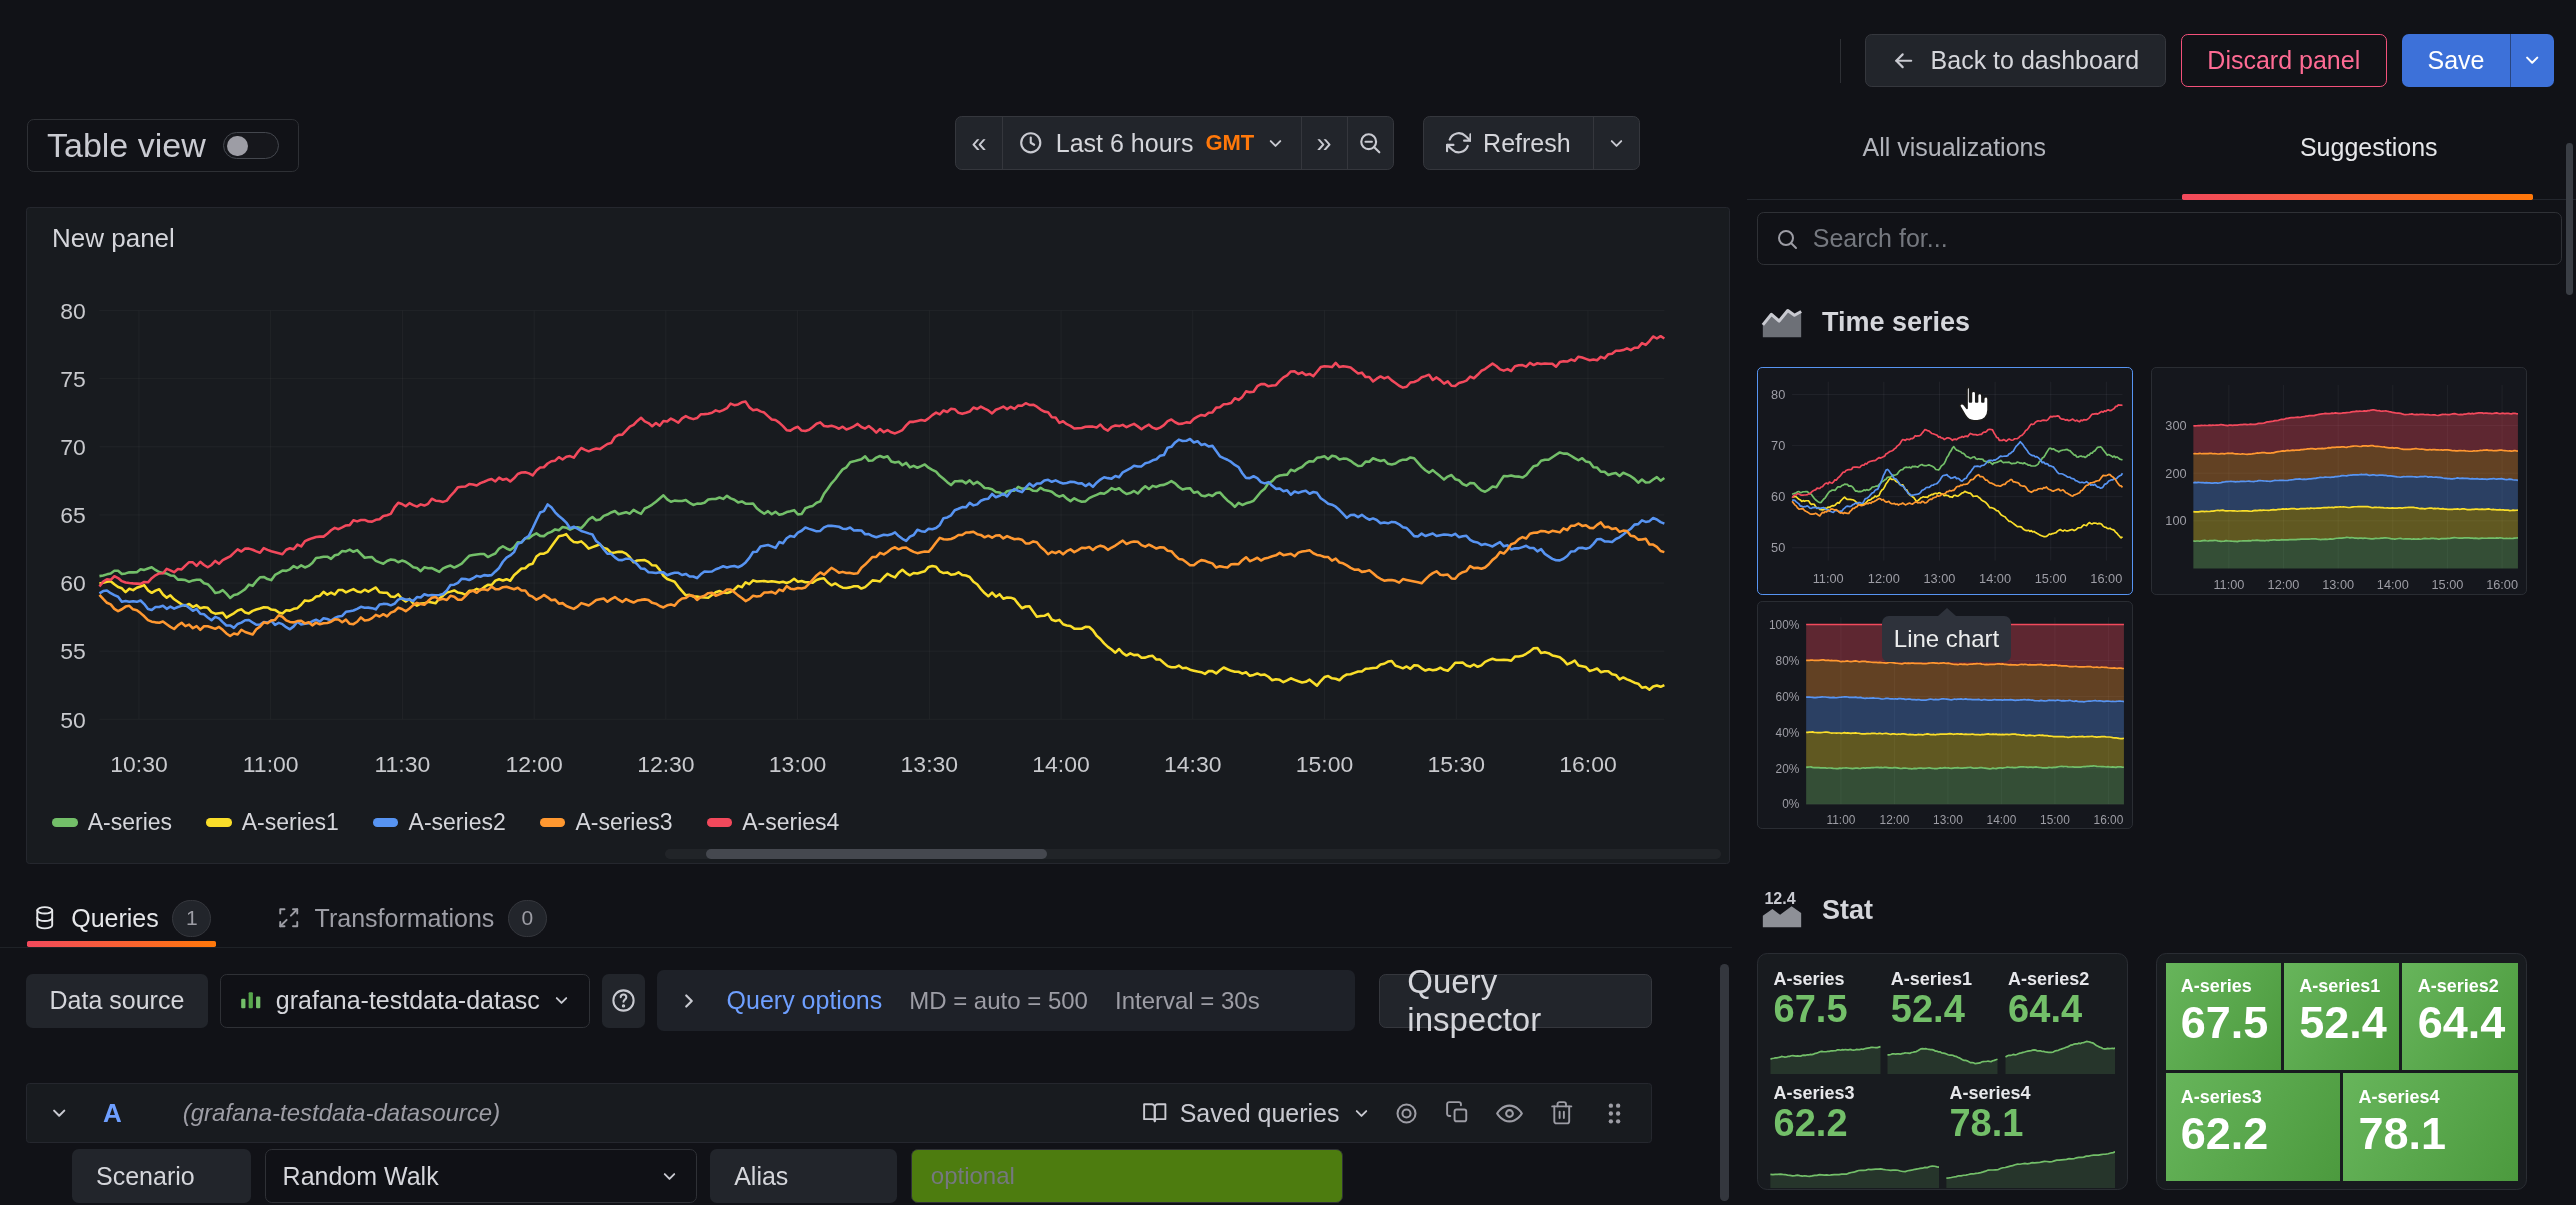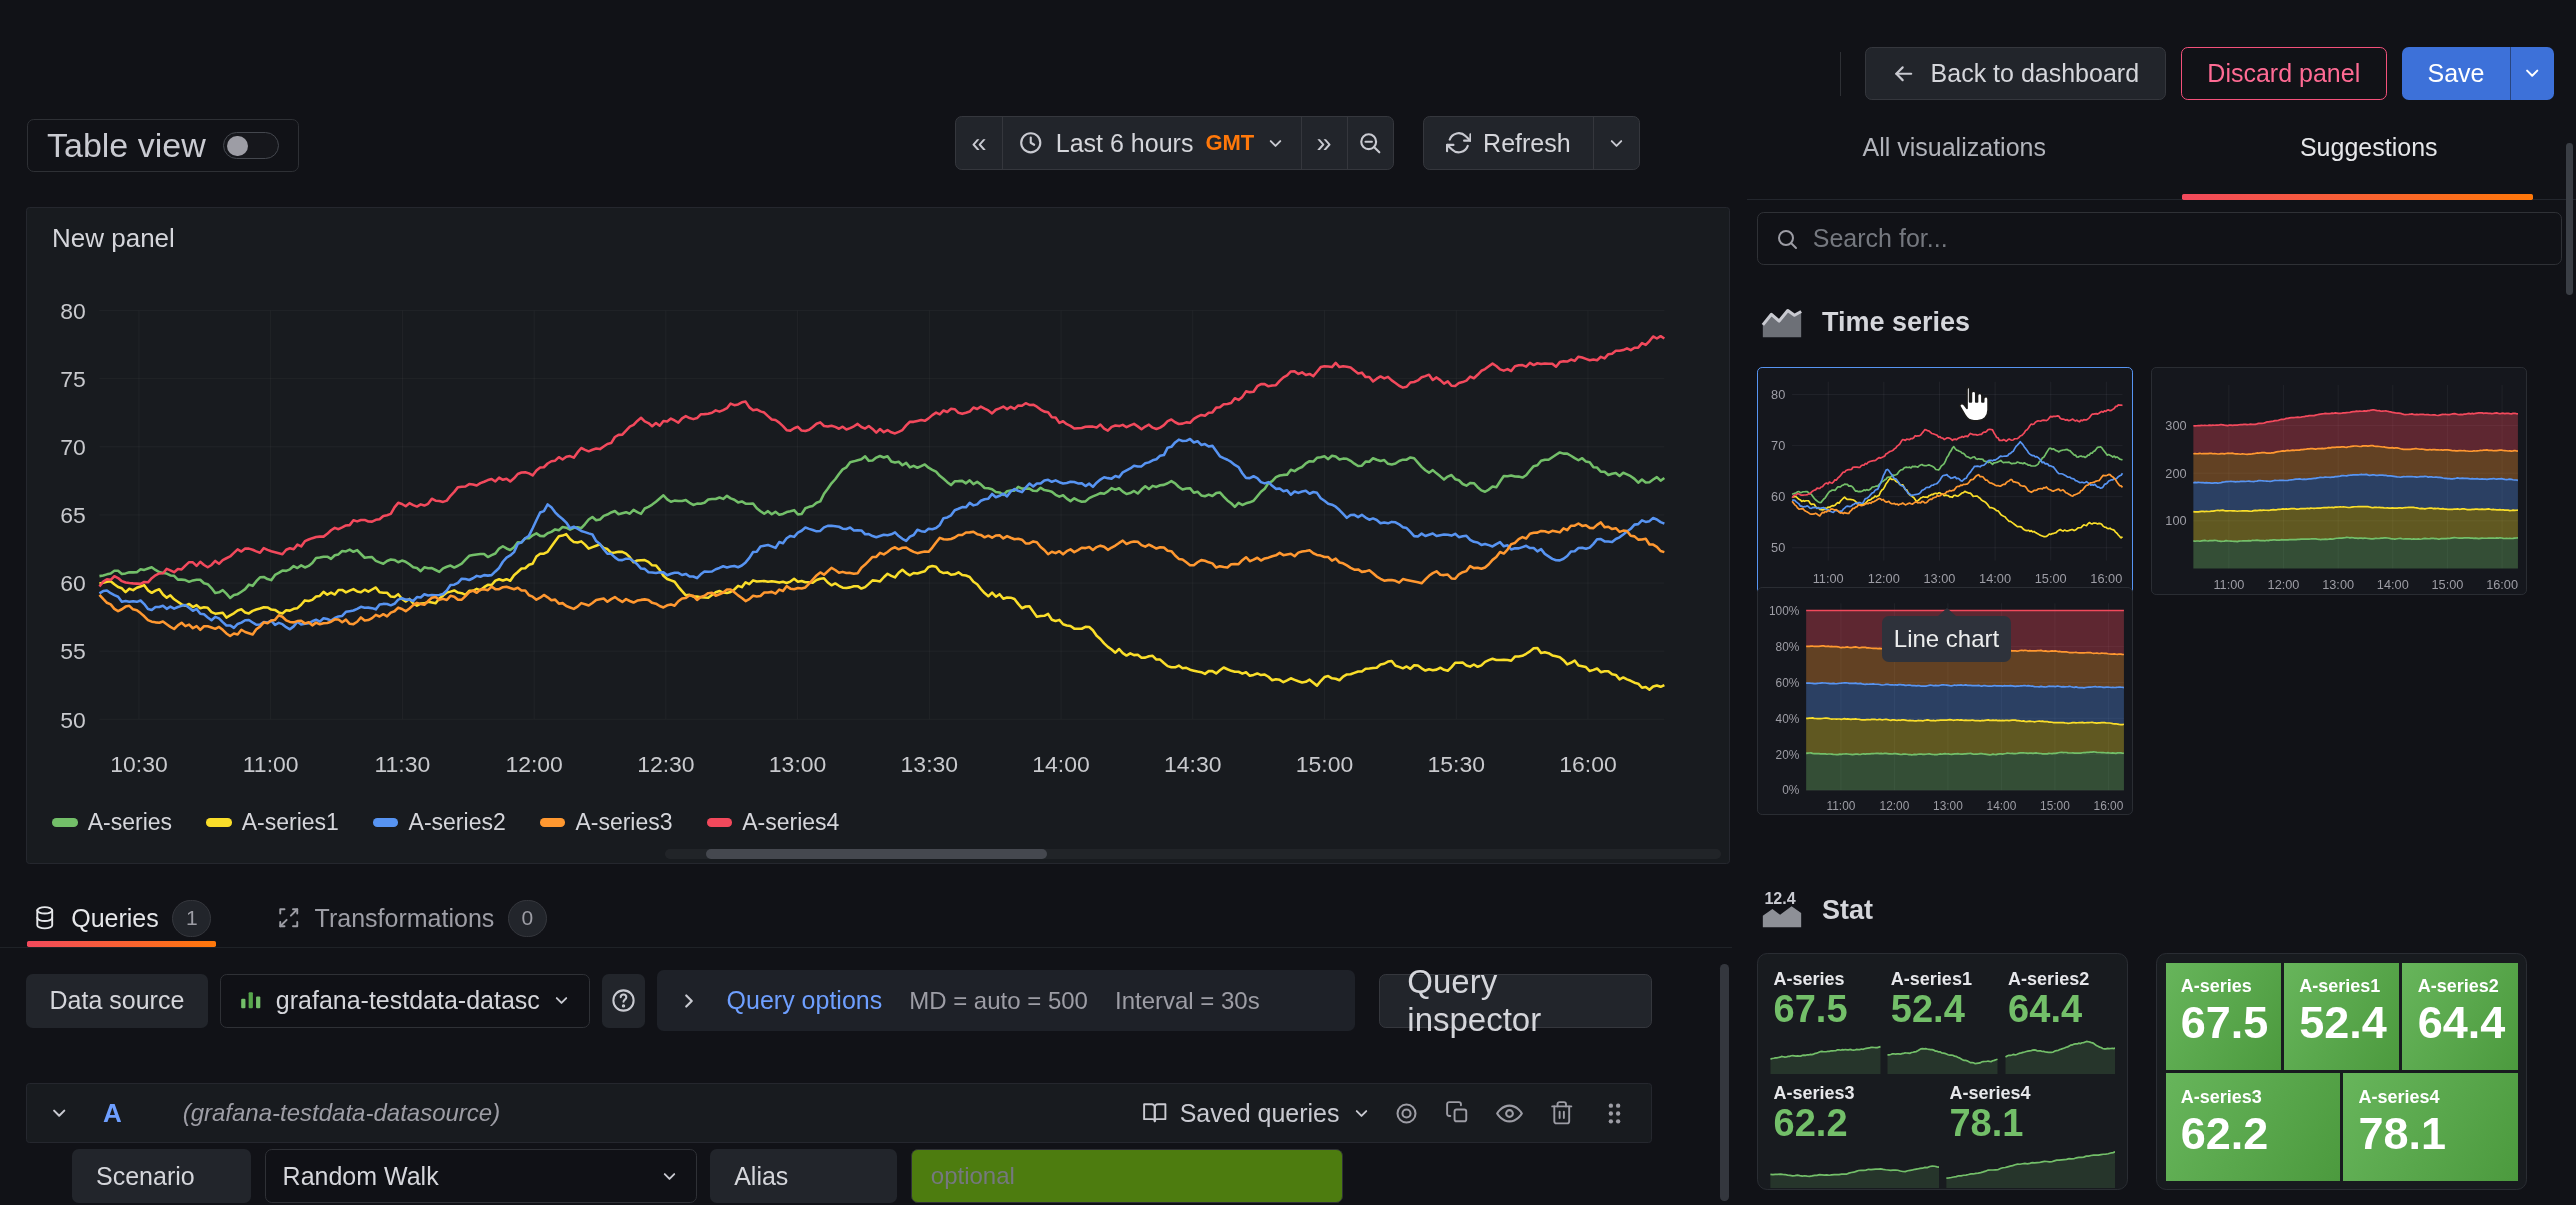--- a/index.html
+++ b/index.html
@@ -5,21 +5,21 @@
   * { box-sizing: border-box; margin: 0; padding: 0; }
   html,body { width:2576px; height:1205px; overflow:hidden; }
   body {
     background:#111217;
     font-family:"Liberation Sans","DejaVu Sans",sans-serif;
     color:#d5d6db;
     position:relative;
   }
 
   
-  .topbar-right { position:absolute; top:34px; right:22px; display:flex; align-items:center; gap:15.3px;margin-top:13px; }
+  .topbar-right { position:absolute; top:34px; right:22px; display:flex; align-items:center; gap:15.3px; }
   .tb-divider { width:1.7px; height:44px; background:#2e3035; margin-right:8.5px; }
   .btn { height:53px; border-radius:6.8px; display:inline-flex; align-items:center; gap:13.6px;
          padding:0 25.5px; font-size:25px; cursor:pointer; white-space:nowrap; }
   .btn-secondary { background:#22252b; border:0.9px solid #35373d; color:#d5d6db; }
   .btn-destructive { background:transparent; border:0.9px solid #f4517b; color:#ff6b94; font-weight:500; }
   .save-split { display:flex; height:53px; }
   .btn-primary { background:#3d71d9; color:#ffffff; border:none; border-radius:6.8px 0 0 6.8px; font-weight:500; }
   .btn-primary-caret { background:#3d71d9; width:44px; border-radius:0 6.8px 6.8px 0; border-left:0.9px solid rgba(17,18,23,.45);
                        display:flex; align-items:center; justify-content:center; cursor:pointer; }
 
@@ -544,21 +544,21 @@
           <path d="M48.0 100.9L49.9 100.6L51.8 100.9L53.8 100.7L55.7 100.4L57.6 100.9L59.5 100.8L61.4 100.7L63.4 100.8L65.3 100.7L67.2 100.4L69.1 100.5L71.0 100.9L73.0 100.7L74.9 100.9L76.8 101.2L78.7 101.0L80.6 100.7L82.6 100.7L84.5 101.0L86.4 100.6L88.3 100.3L90.2 100.5L92.2 100.5L94.1 100.3L96.0 100.8L97.9 101.0L99.8 101.1L101.7 101.2L103.7 101.5L105.6 100.9L107.5 101.2L109.4 101.5L111.3 101.6L113.3 101.3L115.2 101.4L117.1 101.1L119.0 100.7L120.9 100.4L122.9 100.0L124.8 100.1L126.7 100.0L128.6 99.6L130.5 99.5L132.5 99.7L134.4 100.2L136.3 100.2L138.2 100.3L140.1 99.9L142.1 99.9L144.0 99.3L145.9 98.7L147.8 98.4L149.7 98.3L151.7 97.8L153.6 97.5L155.5 97.8L157.4 97.3L159.3 97.0L161.3 97.4L163.2 97.0L165.1 96.7L167.0 96.9L168.9 96.5L170.9 96.7L172.8 96.7L174.7 96.1L176.6 96.1L178.5 95.7L180.5 95.6L182.4 95.2L184.3 95.2L186.2 95.0L188.1 95.0L190.1 95.2L192.0 95.4L193.9 95.0L195.8 95.0L197.7 94.8L199.6 94.7L201.6 94.8L203.5 94.5L205.4 94.2L207.3 93.8L209.2 94.0L211.2 93.5L213.1 93.5L215.0 93.4L216.9 93.0L218.8 93.1L220.8 93.2L222.7 92.8L224.6 92.9L226.5 93.2L228.4 93.4L230.4 92.7L232.3 92.6L234.2 92.3L236.1 92.0L238.0 91.8L240.0 91.8L241.9 92.1L243.8 92.4L245.7 92.2L247.6 91.6L249.6 91.7L251.5 91.7L253.4 92.0L255.3 91.6L257.2 91.3L259.2 91.4L261.1 92.1L263.0 92.3L264.9 92.3L266.8 92.4L268.8 92.7L270.7 93.0L272.6 92.9L274.5 93.5L276.4 93.7L278.4 94.0L280.3 94.0L282.2 93.8L284.1 94.3L286.0 94.0L287.9 94.0L289.9 94.5L291.8 95.0L293.7 95.4L295.6 95.8L297.5 95.7L299.5 95.6L301.4 95.7L303.3 95.8L305.2 95.4L307.1 95.3L309.1 95.0L311.0 95.0L312.9 95.3L314.8 95.6L316.7 95.5L318.7 95.6L320.6 96.0L322.5 96.4L324.4 96.3L326.3 95.9L328.3 96.4L330.2 96.1L332.1 96.0L334.0 96.4L335.9 96.3L337.9 96.5L339.8 96.4L341.7 96.6L343.6 96.4L345.5 96.3L347.5 96.3L349.4 96.6L351.3 97.0L353.2 97.4L355.1 97.2L357.1 97.5L359.0 97.5L360.9 97.3L362.8 97.2L364.7 97.4L366.7 97.2L368.6 97.5L370.5 97.7L372.4 98.0L374.3 98.0L376.3 98.0L378.2 97.4L380.1 97.7L382.0 97.5L383.9 97.4L385.8 97.0L387.8 97.1L389.7 96.6L391.6 96.6L393.5 96.3L395.4 96.9L397.4 96.9L399.3 97.0L401.2 97.4L403.1 97.2L405.0 97.3L407.0 97.0L408.9 96.7L410.8 96.7L412.7 97.1L414.6 97.2L416.6 97.4L418.5 97.7L420.4 97.5L422.3 97.8L424.2 97.6L426.2 97.1L428.1 97.5L430.0 97.8L430.0 132.2L428.1 131.8L426.2 131.8L424.2 131.5L422.3 131.1L420.4 130.8L418.5 131.1L416.6 131.3L414.6 131.1L412.7 130.7L410.8 130.3L408.9 130.6L407.0 130.5L405.0 130.7L403.1 130.5L401.2 130.1L399.3 130.4L397.4 130.4L395.4 130.7L393.5 131.0L391.6 130.7L389.7 130.8L387.8 130.5L385.8 130.7L383.9 130.7L382.0 130.2L380.1 130.5L378.2 130.4L376.3 130.3L374.3 130.6L372.4 130.2L370.5 130.0L368.6 130.0L366.7 129.8L364.7 129.7L362.8 130.0L360.9 129.8L359.0 129.3L357.1 129.8L355.1 130.1L353.2 130.5L351.3 130.5L349.4 130.3L347.5 130.3L345.5 130.0L343.6 129.8L341.7 129.5L339.8 129.1L337.9 128.7L335.9 128.7L334.0 128.3L332.1 128.5L330.2 128.6L328.3 128.2L326.3 128.1L324.4 128.4L322.5 127.7L320.6 127.6L318.7 127.9L316.7 127.9L314.8 127.9L312.9 128.3L311.0 128.5L309.1 128.1L307.1 128.0L305.2 127.9L303.3 127.9L301.4 127.9L299.5 127.7L297.5 128.0L295.6 127.9L293.7 128.1L291.8 128.6L289.9 128.3L287.9 128.2L286.0 127.8L284.1 127.5L282.2 127.2L280.3 126.9L278.4 126.8L276.4 126.9L274.5 126.3L272.6 126.4L270.7 126.1L268.8 126.1L266.8 126.1L264.9 126.3L263.0 126.4L261.1 125.9L259.2 125.9L257.2 126.1L255.3 126.3L253.4 125.8L251.5 125.2L249.6 125.4L247.6 125.6L245.7 125.2L243.8 125.6L241.9 125.9L240.0 125.9L238.0 125.8L236.1 125.8L234.2 126.1L232.3 126.2L230.4 126.4L228.4 126.9L226.5 126.8L224.6 126.5L222.7 126.7L220.8 127.2L218.8 127.5L216.9 127.9L215.0 127.9L213.1 128.4L211.2 128.5L209.2 128.8L207.3 128.6L205.4 128.6L203.5 128.3L201.6 128.8L199.6 128.9L197.7 128.6L195.8 129.0L193.9 129.3L192.0 129.9L190.1 130.0L188.1 130.1L186.2 130.4L184.3 130.5L182.4 130.7L180.5 131.0L178.5 130.9L176.6 131.0L174.7 130.8L172.8 130.5L170.9 130.8L168.9 130.9L167.0 131.1L165.1 131.5L163.2 131.6L161.3 131.8L159.3 132.2L157.4 132.4L155.5 132.4L153.6 132.1L151.7 132.2L149.7 132.3L147.8 132.4L145.9 132.4L144.0 132.3L142.1 132.7L140.1 133.2L138.2 133.4L136.3 133.3L134.4 133.1L132.5 133.0L130.5 132.9L128.6 132.7L126.7 132.5L124.8 132.6L122.9 133.1L120.9 133.3L119.0 133.8L117.1 133.6L115.2 133.5L113.3 133.2L111.3 133.3L109.4 133.6L107.5 133.4L105.6 133.4L103.7 133.5L101.7 133.9L99.8 133.6L97.9 134.1L96.0 133.8L94.1 133.6L92.2 133.5L90.2 133.6L88.3 133.7L86.4 133.8L84.5 134.2L82.6 134.4L80.6 134.9L78.7 135.2L76.8 135.4L74.9 135.2L73.0 135.3L71.0 135.5L69.1 135.5L67.2 135.3L65.3 135.1L63.4 134.9L61.4 135.2L59.5 134.9L57.6 135.0L55.7 134.8L53.8 134.6L51.8 135.0L49.9 134.7L48.0 135.2Z" fill="rgba(255,152,48,0.33)"></path>
           <path d="M48.0 68.0L49.9 68.1L51.8 68.0L53.8 67.9L55.7 67.8L57.6 67.5L59.5 67.7L61.4 67.5L63.4 67.7L65.3 67.5L67.2 67.2L69.1 67.6L71.0 67.3L73.0 67.4L74.9 67.3L76.8 67.2L78.7 67.0L80.6 66.5L82.6 66.9L84.5 67.3L86.4 67.6L88.3 67.9L90.2 67.3L92.2 67.2L94.1 67.5L96.0 67.3L97.9 67.2L99.8 67.2L101.7 66.8L103.7 66.5L105.6 66.6L107.5 66.4L109.4 66.3L111.3 66.7L113.3 66.5L115.2 66.1L117.1 66.4L119.0 66.3L120.9 66.3L122.9 65.8L124.8 65.2L126.7 65.1L128.6 65.2L130.5 65.0L132.5 64.3L134.4 63.5L136.3 63.4L138.2 63.1L140.1 62.8L142.1 62.5L144.0 61.9L145.9 61.9L147.8 61.8L149.7 60.9L151.7 60.5L153.6 60.5L155.5 60.1L157.4 59.3L159.3 59.3L161.3 58.7L163.2 58.4L165.1 58.4L167.0 58.3L168.9 58.0L170.9 57.9L172.8 58.0L174.7 57.9L176.6 57.4L178.5 57.3L180.5 56.6L182.4 56.7L184.3 56.1L186.2 55.9L188.1 56.1L190.1 56.1L192.0 55.5L193.9 55.0L195.8 54.5L197.7 54.2L199.6 54.0L201.6 53.8L203.5 53.5L205.4 53.7L207.3 53.7L209.2 53.6L211.2 53.1L213.1 53.3L215.0 52.9L216.9 53.1L218.8 53.4L220.8 53.4L222.7 53.2L224.6 52.9L226.5 52.9L228.4 52.6L230.4 52.4L232.3 52.2L234.2 51.7L236.1 51.4L238.0 51.4L240.0 50.8L241.9 51.1L243.8 50.7L245.7 50.9L247.6 50.8L249.6 50.5L251.5 50.7L253.4 50.1L255.3 50.1L257.2 49.5L259.2 49.4L261.1 49.4L263.0 49.8L264.9 50.3L266.8 50.2L268.8 50.9L270.7 50.7L272.6 50.6L274.5 50.5L276.4 50.9L278.4 51.4L280.3 51.7L282.2 52.3L284.1 52.6L286.0 52.9L287.9 53.0L289.9 53.1L291.8 53.3L293.7 54.0L295.6 54.5L297.5 54.9L299.5 54.7L301.4 54.6L303.3 54.4L305.2 54.0L307.1 54.5L309.1 54.8L311.0 54.6L312.9 54.9L314.8 54.6L316.7 54.5L318.7 54.6L320.6 55.0L322.5 54.8L324.4 54.8L326.3 55.3L328.3 55.3L330.2 55.1L332.1 55.1L334.0 55.6L335.9 55.9L337.9 55.4L339.8 54.9L341.7 54.6L343.6 54.7L345.5 54.7L347.5 54.9L349.4 54.9L351.3 54.4L353.2 54.0L355.1 53.8L357.1 54.1L359.0 54.5L360.9 54.8L362.8 54.5L364.7 54.8L366.7 54.3L368.6 54.2L370.5 53.8L372.4 53.5L374.3 53.9L376.3 53.5L378.2 53.9L380.1 53.4L382.0 53.1L383.9 52.9L385.8 52.9L387.8 52.9L389.7 53.4L391.6 53.0L393.5 53.2L395.4 53.4L397.4 53.5L399.3 53.6L401.2 53.5L403.1 53.2L405.0 52.9L407.0 53.4L408.9 53.8L410.8 53.4L412.7 53.2L414.6 53.7L416.6 53.5L418.5 53.5L420.4 53.8L422.3 53.9L424.2 53.5L426.2 53.3L428.1 53.7L430.0 54.0L430.0 97.8L428.1 97.5L426.2 97.1L424.2 97.6L422.3 97.8L420.4 97.5L418.5 97.7L416.6 97.4L414.6 97.2L412.7 97.1L410.8 96.7L408.9 96.7L407.0 97.0L405.0 97.3L403.1 97.2L401.2 97.4L399.3 97.0L397.4 96.9L395.4 96.9L393.5 96.3L391.6 96.6L389.7 96.6L387.8 97.1L385.8 97.0L383.9 97.4L382.0 97.5L380.1 97.7L378.2 97.4L376.3 98.0L374.3 98.0L372.4 98.0L370.5 97.7L368.6 97.5L366.7 97.2L364.7 97.4L362.8 97.2L360.9 97.3L359.0 97.5L357.1 97.5L355.1 97.2L353.2 97.4L351.3 97.0L349.4 96.6L347.5 96.3L345.5 96.3L343.6 96.4L341.7 96.6L339.8 96.4L337.9 96.5L335.9 96.3L334.0 96.4L332.1 96.0L330.2 96.1L328.3 96.4L326.3 95.9L324.4 96.3L322.5 96.4L320.6 96.0L318.7 95.6L316.7 95.5L314.8 95.6L312.9 95.3L311.0 95.0L309.1 95.0L307.1 95.3L305.2 95.4L303.3 95.8L301.4 95.7L299.5 95.6L297.5 95.7L295.6 95.8L293.7 95.4L291.8 95.0L289.9 94.5L287.9 94.0L286.0 94.0L284.1 94.3L282.2 93.8L280.3 94.0L278.4 94.0L276.4 93.7L274.5 93.5L272.6 92.9L270.7 93.0L268.8 92.7L266.8 92.4L264.9 92.3L263.0 92.3L261.1 92.1L259.2 91.4L257.2 91.3L255.3 91.6L253.4 92.0L251.5 91.7L249.6 91.7L247.6 91.6L245.7 92.2L243.8 92.4L241.9 92.1L240.0 91.8L238.0 91.8L236.1 92.0L234.2 92.3L232.3 92.6L230.4 92.7L228.4 93.4L226.5 93.2L224.6 92.9L222.7 92.8L220.8 93.2L218.8 93.1L216.9 93.0L215.0 93.4L213.1 93.5L211.2 93.5L209.2 94.0L207.3 93.8L205.4 94.2L203.5 94.5L201.6 94.8L199.6 94.7L197.7 94.8L195.8 95.0L193.9 95.0L192.0 95.4L190.1 95.2L188.1 95.0L186.2 95.0L184.3 95.2L182.4 95.2L180.5 95.6L178.5 95.7L176.6 96.1L174.7 96.1L172.8 96.7L170.9 96.7L168.9 96.5L167.0 96.9L165.1 96.7L163.2 97.0L161.3 97.4L159.3 97.0L157.4 97.3L155.5 97.8L153.6 97.5L151.7 97.8L149.7 98.3L147.8 98.4L145.9 98.7L144.0 99.3L142.1 99.9L140.1 99.9L138.2 100.3L136.3 100.2L134.4 100.2L132.5 99.7L130.5 99.5L128.6 99.6L126.7 100.0L124.8 100.1L122.9 100.0L120.9 100.4L119.0 100.7L117.1 101.1L115.2 101.4L113.3 101.3L111.3 101.6L109.4 101.5L107.5 101.2L105.6 100.9L103.7 101.5L101.7 101.2L99.8 101.1L97.9 101.0L96.0 100.8L94.1 100.3L92.2 100.5L90.2 100.5L88.3 100.3L86.4 100.6L84.5 101.0L82.6 100.7L80.6 100.7L78.7 101.0L76.8 101.2L74.9 100.9L73.0 100.7L71.0 100.9L69.1 100.5L67.2 100.4L65.3 100.7L63.4 100.8L61.4 100.7L59.5 100.8L57.6 100.9L55.7 100.4L53.8 100.7L51.8 100.9L49.9 100.6L48.0 100.9Z" fill="rgba(242,73,92,0.33)"></path>
           <path d="M48.0 203.5L49.9 203.9L51.8 203.6L53.8 203.6L55.7 203.9L57.6 203.5L59.5 203.1L61.4 202.9L63.4 203.3L65.3 203.6L67.2 203.1L69.1 203.1L71.0 203.1L73.0 202.9L74.9 203.0L76.8 203.4L78.7 203.7L80.6 204.0L82.6 203.9L84.5 203.7L86.4 203.2L88.3 203.5L90.2 203.6L92.2 203.7L94.1 203.9L96.0 204.0L97.9 204.1L99.8 204.3L101.7 203.8L103.7 203.6L105.6 203.5L107.5 203.3L109.4 203.4L111.3 203.5L113.3 203.2L115.2 203.4L117.1 203.0L119.0 203.0L120.9 202.8L122.9 202.7L124.8 202.8L126.7 203.1L128.6 203.2L130.5 203.0L132.5 203.4L134.4 202.8L136.3 203.1L138.2 202.6L140.1 202.6L142.1 202.3L144.0 202.4L145.9 202.5L147.8 202.7L149.7 202.5L151.7 202.1L153.6 202.2L155.5 202.3L157.4 202.2L159.3 202.3L161.3 202.0L163.2 202.0L165.1 202.1L167.0 202.1L168.9 202.0L170.9 201.8L172.8 201.7L174.7 201.4L176.6 201.3L178.5 201.3L180.5 201.3L182.4 201.3L184.3 201.3L186.2 201.2L188.1 201.0L190.1 201.1L192.0 201.1L193.9 201.4L195.8 201.6L197.7 201.9L199.6 201.7L201.6 201.7L203.5 201.5L205.4 201.6L207.3 201.5L209.2 201.2L211.2 201.4L213.1 201.2L215.0 200.7L216.9 200.4L218.8 200.3L220.8 200.1L222.7 200.2L224.6 199.9L226.5 199.8L228.4 199.3L230.4 199.5L232.3 199.9L234.2 199.6L236.1 199.8L238.0 200.2L240.0 200.2L241.9 200.6L243.8 200.2L245.7 200.2L247.6 200.5L249.6 200.3L251.5 200.4L253.4 200.7L255.3 200.9L257.2 201.1L259.2 201.2L261.1 200.8L263.0 200.4L264.9 200.7L266.8 200.7L268.8 200.2L270.7 200.2L272.6 200.0L274.5 200.0L276.4 200.1L278.4 200.4L280.3 200.9L282.2 201.1L284.1 201.3L286.0 201.3L287.9 201.0L289.9 200.7L291.8 200.5L293.7 201.0L295.6 201.3L297.5 201.0L299.5 201.1L301.4 201.1L303.3 201.1L305.2 201.6L307.1 201.2L309.1 201.4L311.0 201.5L312.9 201.2L314.8 201.6L316.7 201.3L318.7 200.9L320.6 200.6L322.5 200.8L324.4 201.0L326.3 200.9L328.3 200.5L330.2 200.4L332.1 200.9L334.0 200.9L335.9 201.3L337.9 201.3L339.8 200.8L341.7 200.8L343.6 200.7L345.5 200.9L347.5 200.6L349.4 200.7L351.3 200.3L353.2 199.9L355.1 199.7L357.1 199.8L359.0 200.1L360.9 200.3L362.8 200.3L364.7 200.3L366.7 200.0L368.6 199.9L370.5 199.9L372.4 200.0L374.3 200.3L376.3 200.2L378.2 200.5L380.1 200.3L382.0 200.5L383.9 200.9L385.8 200.6L387.8 200.3L389.7 200.4L391.6 200.4L393.5 200.4L395.4 200.1L397.4 200.2L399.3 200.2L401.2 200.1L403.1 200.4L405.0 200.0L407.0 200.2L408.9 199.8L410.8 200.1L412.7 200.5L414.6 200.7L416.6 200.6L418.5 200.7L420.4 200.5L422.3 200.7L424.2 200.6L426.2 200.2L428.1 200.1L430.0 200.0" fill="none" stroke="#73bf69" stroke-width="2" stroke-linejoin="round"></path>
           <path d="M48.0 169.1L49.9 169.3L51.8 169.3L53.8 169.3L55.7 169.0L57.6 168.7L59.5 168.7L61.4 169.1L63.4 168.6L65.3 168.9L67.2 168.9L69.1 168.4L71.0 168.5L73.0 168.1L74.9 167.7L76.8 167.4L78.7 167.9L80.6 167.5L82.6 167.3L84.5 167.8L86.4 168.2L88.3 168.2L90.2 168.0L92.2 168.0L94.1 168.2L96.0 168.0L97.9 168.3L99.8 168.6L101.7 168.3L103.7 168.3L105.6 168.1L107.5 168.1L109.4 168.0L111.3 168.2L113.3 168.4L115.2 168.6L117.1 168.4L119.0 167.9L120.9 167.6L122.9 167.9L124.8 167.6L126.7 167.3L128.6 167.5L130.5 167.2L132.5 167.4L134.4 167.4L136.3 167.6L138.2 167.3L140.1 166.9L142.1 166.7L144.0 166.9L145.9 166.9L147.8 166.4L149.7 166.3L151.7 166.1L153.6 165.8L155.5 166.0L157.4 165.8L159.3 166.2L161.3 165.9L163.2 165.6L165.1 165.5L167.0 165.5L168.9 166.0L170.9 166.2L172.8 165.8L174.7 165.4L176.6 165.6L178.5 165.4L180.5 165.4L182.4 165.1L184.3 165.5L186.2 165.0L188.1 165.1L190.1 165.3L192.0 165.1L193.9 164.9L195.8 165.0L197.7 164.9L199.6 164.5L201.6 164.4L203.5 164.3L205.4 164.3L207.3 164.0L209.2 164.2L211.2 164.1L213.1 164.3L215.0 163.8L216.9 163.8L218.8 163.6L220.8 163.4L222.7 163.6L224.6 163.5L226.5 163.6L228.4 163.9L230.4 164.2L232.3 164.2L234.2 163.7L236.1 163.4L238.0 163.3L240.0 163.3L241.9 163.2L243.8 163.2L245.7 163.1L247.6 163.0L249.6 163.1L251.5 163.2L253.4 163.2L255.3 163.6L257.2 164.1L259.2 164.5L261.1 164.1L263.0 163.9L264.9 164.2L266.8 164.1L268.8 164.3L270.7 164.4L272.6 164.7L274.5 164.8L276.4 164.7L278.4 164.9L280.3 164.9L282.2 164.7L284.1 165.0L286.0 164.9L287.9 164.9L289.9 164.6L291.8 164.7L293.7 164.9L295.6 164.5L297.5 164.3L299.5 164.2L301.4 164.0L303.3 163.9L305.2 164.0L307.1 164.0L309.1 164.5L311.0 164.6L312.9 165.1L314.8 165.6L316.7 165.3L318.7 165.5L320.6 165.8L322.5 165.4L324.4 165.1L326.3 165.0L328.3 164.9L330.2 165.4L332.1 165.3L334.0 165.4L335.9 165.2L337.9 165.7L339.8 165.8L341.7 165.5L343.6 166.0L345.5 166.2L347.5 166.5L349.4 166.5L351.3 166.3L353.2 166.4L355.1 166.0L357.1 166.0L359.0 165.9L360.9 166.3L362.8 166.1L364.7 165.8L366.7 165.8L368.6 166.2L370.5 166.7L372.4 166.6L374.3 166.7L376.3 166.4L378.2 166.4L380.1 166.1L382.0 166.2L383.9 166.5L385.8 166.4L387.8 166.2L389.7 166.5L391.6 166.3L393.5 166.0L395.4 165.8L397.4 166.3L399.3 166.7L401.2 166.5L403.1 166.8L405.0 166.9L407.0 166.9L408.9 166.7L410.8 167.1L412.7 167.0L414.6 167.2L416.6 167.3L418.5 167.3L420.4 167.8L422.3 167.7L424.2 167.3L426.2 167.5L428.1 167.4L430.0 167.2" fill="none" stroke="#fade2a" stroke-width="2" stroke-linejoin="round"></path>
           <path d="M48.0 135.2L49.9 134.7L51.8 135.0L53.8 134.6L55.7 134.8L57.6 135.0L59.5 134.9L61.4 135.2L63.4 134.9L65.3 135.1L67.2 135.3L69.1 135.5L71.0 135.5L73.0 135.3L74.9 135.2L76.8 135.4L78.7 135.2L80.6 134.9L82.6 134.4L84.5 134.2L86.4 133.8L88.3 133.7L90.2 133.6L92.2 133.5L94.1 133.6L96.0 133.8L97.9 134.1L99.8 133.6L101.7 133.9L103.7 133.5L105.6 133.4L107.5 133.4L109.4 133.6L111.3 133.3L113.3 133.2L115.2 133.5L117.1 133.6L119.0 133.8L120.9 133.3L122.9 133.1L124.8 132.6L126.7 132.5L128.6 132.7L130.5 132.9L132.5 133.0L134.4 133.1L136.3 133.3L138.2 133.4L140.1 133.2L142.1 132.7L144.0 132.3L145.9 132.4L147.8 132.4L149.7 132.3L151.7 132.2L153.6 132.1L155.5 132.4L157.4 132.4L159.3 132.2L161.3 131.8L163.2 131.6L165.1 131.5L167.0 131.1L168.9 130.9L170.9 130.8L172.8 130.5L174.7 130.8L176.6 131.0L178.5 130.9L180.5 131.0L182.4 130.7L184.3 130.5L186.2 130.4L188.1 130.1L190.1 130.0L192.0 129.9L193.9 129.3L195.8 129.0L197.7 128.6L199.6 128.9L201.6 128.8L203.5 128.3L205.4 128.6L207.3 128.6L209.2 128.8L211.2 128.5L213.1 128.4L215.0 127.9L216.9 127.9L218.8 127.5L220.8 127.2L222.7 126.7L224.6 126.5L226.5 126.8L228.4 126.9L230.4 126.4L232.3 126.2L234.2 126.1L236.1 125.8L238.0 125.8L240.0 125.9L241.9 125.9L243.8 125.6L245.7 125.2L247.6 125.6L249.6 125.4L251.5 125.2L253.4 125.8L255.3 126.3L257.2 126.1L259.2 125.9L261.1 125.9L263.0 126.4L264.9 126.3L266.8 126.1L268.8 126.1L270.7 126.1L272.6 126.4L274.5 126.3L276.4 126.9L278.4 126.8L280.3 126.9L282.2 127.2L284.1 127.5L286.0 127.8L287.9 128.2L289.9 128.3L291.8 128.6L293.7 128.1L295.6 127.9L297.5 128.0L299.5 127.7L301.4 127.9L303.3 127.9L305.2 127.9L307.1 128.0L309.1 128.1L311.0 128.5L312.9 128.3L314.8 127.9L316.7 127.9L318.7 127.9L320.6 127.6L322.5 127.7L324.4 128.4L326.3 128.1L328.3 128.2L330.2 128.6L332.1 128.5L334.0 128.3L335.9 128.7L337.9 128.7L339.8 129.1L341.7 129.5L343.6 129.8L345.5 130.0L347.5 130.3L349.4 130.3L351.3 130.5L353.2 130.5L355.1 130.1L357.1 129.8L359.0 129.3L360.9 129.8L362.8 130.0L364.7 129.7L366.7 129.8L368.6 130.0L370.5 130.0L372.4 130.2L374.3 130.6L376.3 130.3L378.2 130.4L380.1 130.5L382.0 130.2L383.9 130.7L385.8 130.7L387.8 130.5L389.7 130.8L391.6 130.7L393.5 131.0L395.4 130.7L397.4 130.4L399.3 130.4L401.2 130.1L403.1 130.5L405.0 130.7L407.0 130.5L408.9 130.6L410.8 130.3L412.7 130.7L414.6 131.1L416.6 131.3L418.5 131.1L420.4 130.8L422.3 131.1L424.2 131.5L426.2 131.8L428.1 131.8L430.0 132.2" fill="none" stroke="#5794f2" stroke-width="2" stroke-linejoin="round"></path>
           <path d="M48.0 100.9L49.9 100.6L51.8 100.9L53.8 100.7L55.7 100.4L57.6 100.9L59.5 100.8L61.4 100.7L63.4 100.8L65.3 100.7L67.2 100.4L69.1 100.5L71.0 100.9L73.0 100.7L74.9 100.9L76.8 101.2L78.7 101.0L80.6 100.7L82.6 100.7L84.5 101.0L86.4 100.6L88.3 100.3L90.2 100.5L92.2 100.5L94.1 100.3L96.0 100.8L97.9 101.0L99.8 101.1L101.7 101.2L103.7 101.5L105.6 100.9L107.5 101.2L109.4 101.5L111.3 101.6L113.3 101.3L115.2 101.4L117.1 101.1L119.0 100.7L120.9 100.4L122.9 100.0L124.8 100.1L126.7 100.0L128.6 99.6L130.5 99.5L132.5 99.7L134.4 100.2L136.3 100.2L138.2 100.3L140.1 99.9L142.1 99.9L144.0 99.3L145.9 98.7L147.8 98.4L149.7 98.3L151.7 97.8L153.6 97.5L155.5 97.8L157.4 97.3L159.3 97.0L161.3 97.4L163.2 97.0L165.1 96.7L167.0 96.9L168.9 96.5L170.9 96.7L172.8 96.7L174.7 96.1L176.6 96.1L178.5 95.7L180.5 95.6L182.4 95.2L184.3 95.2L186.2 95.0L188.1 95.0L190.1 95.2L192.0 95.4L193.9 95.0L195.8 95.0L197.7 94.8L199.6 94.7L201.6 94.8L203.5 94.5L205.4 94.2L207.3 93.8L209.2 94.0L211.2 93.5L213.1 93.5L215.0 93.4L216.9 93.0L218.8 93.1L220.8 93.2L222.7 92.8L224.6 92.9L226.5 93.2L228.4 93.4L230.4 92.7L232.3 92.6L234.2 92.3L236.1 92.0L238.0 91.8L240.0 91.8L241.9 92.1L243.8 92.4L245.7 92.2L247.6 91.6L249.6 91.7L251.5 91.7L253.4 92.0L255.3 91.6L257.2 91.3L259.2 91.4L261.1 92.1L263.0 92.3L264.9 92.3L266.8 92.4L268.8 92.7L270.7 93.0L272.6 92.9L274.5 93.5L276.4 93.7L278.4 94.0L280.3 94.0L282.2 93.8L284.1 94.3L286.0 94.0L287.9 94.0L289.9 94.5L291.8 95.0L293.7 95.4L295.6 95.8L297.5 95.7L299.5 95.6L301.4 95.7L303.3 95.8L305.2 95.4L307.1 95.3L309.1 95.0L311.0 95.0L312.9 95.3L314.8 95.6L316.7 95.5L318.7 95.6L320.6 96.0L322.5 96.4L324.4 96.3L326.3 95.9L328.3 96.4L330.2 96.1L332.1 96.0L334.0 96.4L335.9 96.3L337.9 96.5L339.8 96.4L341.7 96.6L343.6 96.4L345.5 96.3L347.5 96.3L349.4 96.6L351.3 97.0L353.2 97.4L355.1 97.2L357.1 97.5L359.0 97.5L360.9 97.3L362.8 97.2L364.7 97.4L366.7 97.2L368.6 97.5L370.5 97.7L372.4 98.0L374.3 98.0L376.3 98.0L378.2 97.4L380.1 97.7L382.0 97.5L383.9 97.4L385.8 97.0L387.8 97.1L389.7 96.6L391.6 96.6L393.5 96.3L395.4 96.9L397.4 96.9L399.3 97.0L401.2 97.4L403.1 97.2L405.0 97.3L407.0 97.0L408.9 96.7L410.8 96.7L412.7 97.1L414.6 97.2L416.6 97.4L418.5 97.7L420.4 97.5L422.3 97.8L424.2 97.6L426.2 97.1L428.1 97.5L430.0 97.8" fill="none" stroke="#ff9830" stroke-width="2" stroke-linejoin="round"></path>
           <path d="M48.0 68.0L49.9 68.1L51.8 68.0L53.8 67.9L55.7 67.8L57.6 67.5L59.5 67.7L61.4 67.5L63.4 67.7L65.3 67.5L67.2 67.2L69.1 67.6L71.0 67.3L73.0 67.4L74.9 67.3L76.8 67.2L78.7 67.0L80.6 66.5L82.6 66.9L84.5 67.3L86.4 67.6L88.3 67.9L90.2 67.3L92.2 67.2L94.1 67.5L96.0 67.3L97.9 67.2L99.8 67.2L101.7 66.8L103.7 66.5L105.6 66.6L107.5 66.4L109.4 66.3L111.3 66.7L113.3 66.5L115.2 66.1L117.1 66.4L119.0 66.3L120.9 66.3L122.9 65.8L124.8 65.2L126.7 65.1L128.6 65.2L130.5 65.0L132.5 64.3L134.4 63.5L136.3 63.4L138.2 63.1L140.1 62.8L142.1 62.5L144.0 61.9L145.9 61.9L147.8 61.8L149.7 60.9L151.7 60.5L153.6 60.5L155.5 60.1L157.4 59.3L159.3 59.3L161.3 58.7L163.2 58.4L165.1 58.4L167.0 58.3L168.9 58.0L170.9 57.9L172.8 58.0L174.7 57.9L176.6 57.4L178.5 57.3L180.5 56.6L182.4 56.7L184.3 56.1L186.2 55.9L188.1 56.1L190.1 56.1L192.0 55.5L193.9 55.0L195.8 54.5L197.7 54.2L199.6 54.0L201.6 53.8L203.5 53.5L205.4 53.7L207.3 53.7L209.2 53.6L211.2 53.1L213.1 53.3L215.0 52.9L216.9 53.1L218.8 53.4L220.8 53.4L222.7 53.2L224.6 52.9L226.5 52.9L228.4 52.6L230.4 52.4L232.3 52.2L234.2 51.7L236.1 51.4L238.0 51.4L240.0 50.8L241.9 51.1L243.8 50.7L245.7 50.9L247.6 50.8L249.6 50.5L251.5 50.7L253.4 50.1L255.3 50.1L257.2 49.5L259.2 49.4L261.1 49.4L263.0 49.8L264.9 50.3L266.8 50.2L268.8 50.9L270.7 50.7L272.6 50.6L274.5 50.5L276.4 50.9L278.4 51.4L280.3 51.7L282.2 52.3L284.1 52.6L286.0 52.9L287.9 53.0L289.9 53.1L291.8 53.3L293.7 54.0L295.6 54.5L297.5 54.9L299.5 54.7L301.4 54.6L303.3 54.4L305.2 54.0L307.1 54.5L309.1 54.8L311.0 54.6L312.9 54.9L314.8 54.6L316.7 54.5L318.7 54.6L320.6 55.0L322.5 54.8L324.4 54.8L326.3 55.3L328.3 55.3L330.2 55.1L332.1 55.1L334.0 55.6L335.9 55.9L337.9 55.4L339.8 54.9L341.7 54.6L343.6 54.7L345.5 54.7L347.5 54.9L349.4 54.9L351.3 54.4L353.2 54.0L355.1 53.8L357.1 54.1L359.0 54.5L360.9 54.8L362.8 54.5L364.7 54.8L366.7 54.3L368.6 54.2L370.5 53.8L372.4 53.5L374.3 53.9L376.3 53.5L378.2 53.9L380.1 53.4L382.0 53.1L383.9 52.9L385.8 52.9L387.8 52.9L389.7 53.4L391.6 53.0L393.5 53.2L395.4 53.4L397.4 53.5L399.3 53.6L401.2 53.5L403.1 53.2L405.0 52.9L407.0 53.4L408.9 53.8L410.8 53.4L412.7 53.2L414.6 53.7L416.6 53.5L418.5 53.5L420.4 53.8L422.3 53.9L424.2 53.5L426.2 53.3L428.1 53.7L430.0 54.0" fill="none" stroke="#f2495c" stroke-width="2" stroke-linejoin="round"></path>
         </svg>
       </div>
   </div>
-  <div class="preview-card" style="left:10.2px; top:492px;">
+  <div class="preview-card" style="left:10.2px; top:506px;">
     <div>
         <svg width="375" height="226" viewBox="0 0 440 266" xmlns="http://www.w3.org/2000/svg">
           <line x1="56" x2="430" y1="26.46153846153846" y2="26.46153846153846" stroke="rgba(204,204,220,0.08)"></line>
           <text x="48" y="31.50153846153846" text-anchor="end" font-size="14" fill="#9d9da5" font-family="Liberation Sans,sans-serif">100%</text>
           <line x1="56" x2="430" y1="68.76923076923077" y2="68.76923076923077" stroke="rgba(204,204,220,0.08)"></line>
           <text x="48" y="73.80923076923078" text-anchor="end" font-size="14" fill="#9d9da5" font-family="Liberation Sans,sans-serif">80%</text>
           <line x1="56" x2="430" y1="111.07692307692308" y2="111.07692307692308" stroke="rgba(204,204,220,0.08)"></line>
           <text x="48" y="116.11692307692309" text-anchor="end" font-size="14" fill="#9d9da5" font-family="Liberation Sans,sans-serif">60%</text>
           <line x1="56" x2="430" y1="153.3846153846154" y2="153.3846153846154" stroke="rgba(204,204,220,0.08)"></line>
           <text x="48" y="158.42461538461538" text-anchor="end" font-size="14" fill="#9d9da5" font-family="Liberation Sans,sans-serif">40%</text>

